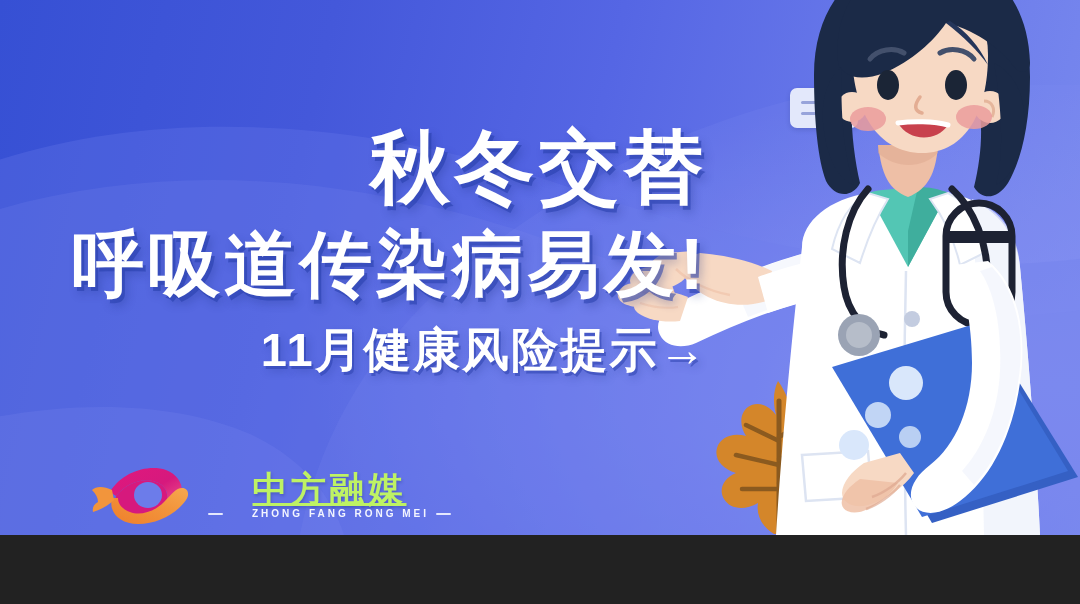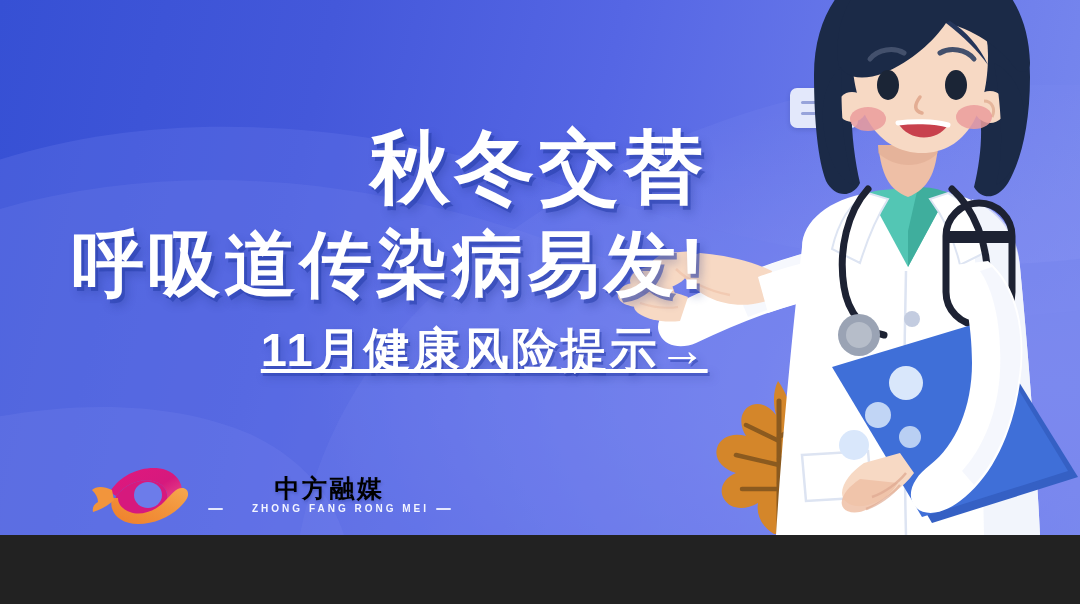--- a/index.html
+++ b/index.html
@@ -59,30 +59,30 @@
        3px 4px 0 rgba(39,62,172,.55),
        5px 7px 10px rgba(28,45,130,.30);
   }
   .hl-1{font-size:80px;margin:0 0 20px 6px;}
   .hl-2{font-size:72px;margin:0 0 26px 0;}
   .hl-3{
     font-size:47px;font-weight:800;letter-spacing:.045em;margin:0 0 0 6px;
     text-shadow:
        2px 3px 0 rgba(39,62,172,.5),
        4px 5px 8px rgba(28,45,130,.26);
-    text-decoration: underline;
   }
 
   
   .logo{position:absolute;left:86px;top:462px;display:flex;align-items:center;gap:14px;z-index:6;}
   .logo-mark{width:108px;height:66px;flex:0 0 auto;}
   .logo-text{display:flex;flex-direction:column;align-items:center;gap:3px;}
   .logo-cn{
-    color:#000000;font-size:25px;font-weight:900;letter-spacing:.10em;line-height:1;
+    color:#bef264;font-size:35px;font-weight:900;letter-spacing:.10em;line-height:1;
     text-shadow:1px 2px 3px rgba(30,45,130,.3);
+    text-decoration:underline;
   }
   .logo-py-row{display:flex;align-items:center;gap:7px;}
   .logo-rule{width:15px;height:2px;background:#f0f2ff;opacity:.92;border-radius:2px;}
   .logo-py{
     color:#f3f5ff;font-size:10px;font-weight:700;letter-spacing:.30em;line-height:1;
     white-space:nowrap;
     margin-left:22px;
   }
 
   

